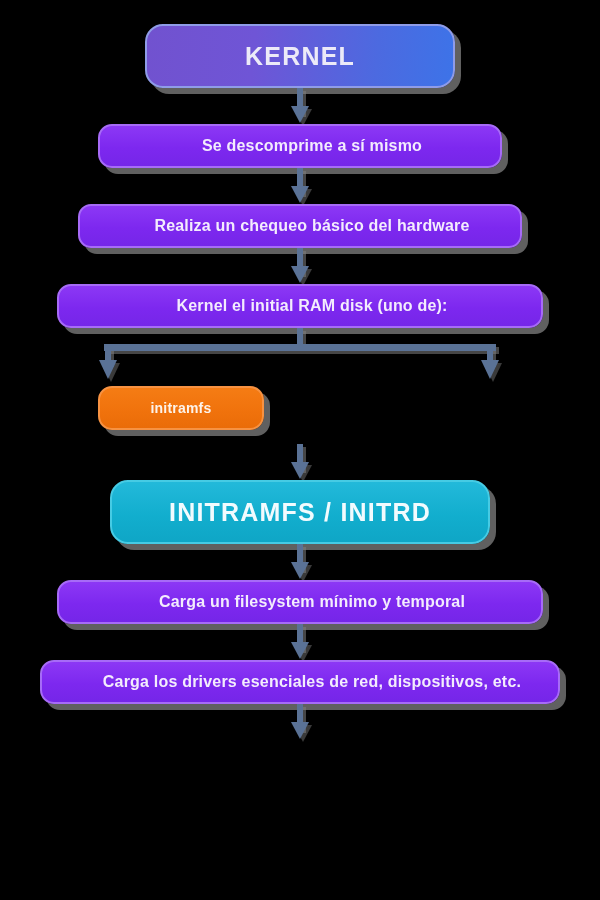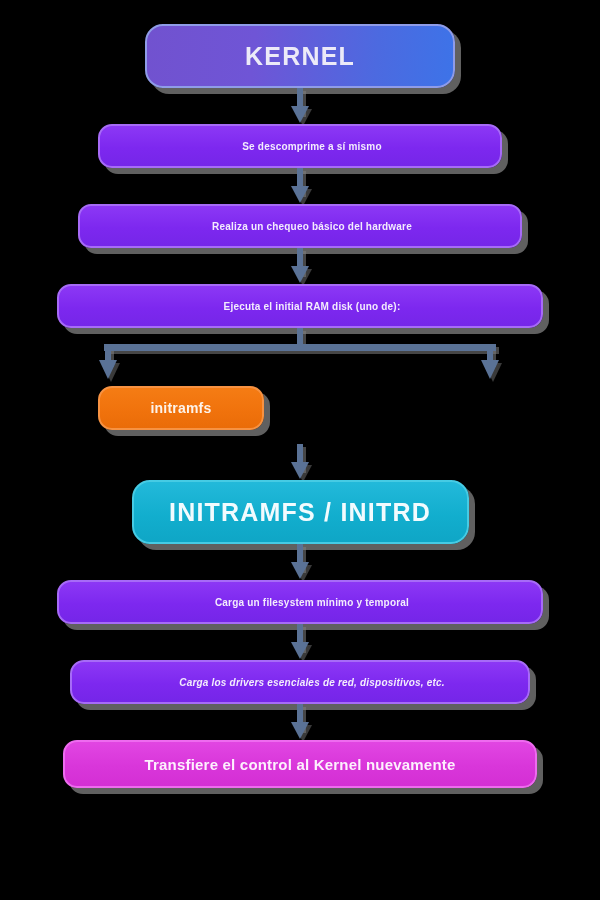--- a/index.html
+++ b/index.html
@@ -46,30 +46,30 @@
     font-weight: bold;
     letter-spacing: 1.2px;
   }
   .node.kernel {
     width: 310px;
     background: linear-gradient(95deg, #7152cf 0%, #6f55d6 35%, #4c6ae0 75%, #3d73e8 100%);
     border: 2px solid #8f9ce8;
     color: #eceaf8;
   }
   .node.initramfs-initrd {
-    width: 337px;
+    width: 380px;
     background: linear-gradient(180deg, #23b9da 0%, #12aece 55%, #0fa6c6 100%);
     border: 2px solid #46cbe4;
     color: #f2fbfe;
   }
 
   
   .node.step {
     height: 44px;
-    font-size: 10px;
+    font-size: 16px;
     font-weight: bold;
     background: linear-gradient(180deg, #8c38f5 0%, #7d28ef 55%, #7526e8 100%);
     border: 2px solid #a76bf7;
     color: #f3ecfd;
     padding-left: 24px;
   }
 
   
   .node.option {
     height: 44px;
@@ -201,21 +201,21 @@
     <div class="head"></div>
   </div>
 
   <div class="node step" style="width:444px;border-radius:13px;">Realiza un chequeo básico del hardware</div>
 
   <div class="arrow">
     <div class="shaft"></div>
     <div class="head"></div>
   </div>
 
-  <div class="node step" style="width:486px;">Ejecuta el initial RAM disk (uno de):</div>
+  <div class="node step" style="width:486px;">Kernel el initial RAM disk (uno de):</div>
 
   <div class="branch">
     <div class="stem"></div>
     <div class="bar"></div>
     <div class="leg left"></div>
     <div class="leg right"></div>
     <div class="tip left"></div>
     <div class="tip right"></div>
   </div>
 
@@ -235,22 +235,21 @@
     <div class="head"></div>
   </div>
 
   <div class="node step" style="width:486px;">Carga un filesystem mínimo y temporal</div>
 
   <div class="arrow">
     <div class="shaft"></div>
     <div class="head"></div>
   </div>
 
-  <div class="node step" style="width:460px;font-style:italic;">Carga los drivers esenciales de red, dispositivos, etc.</div>
-
-  <div class="arrow">
-    <div class="shaft"></div>
-    <div class="head"></div>
-  </div>
-
-  <div class="node final" style="width:474px;">Transfiere el control al Kernel nuevamente</div>
+  <div class="node step" style="width:520px;">Carga los drivers esenciales de red, dispositivos, etc.</div>
+
+  <div class="arrow">
+    <div class="shaft"></div>
+    <div class="head"></div>
+  </div>
+
 
 </div>
 
 </body></html>

